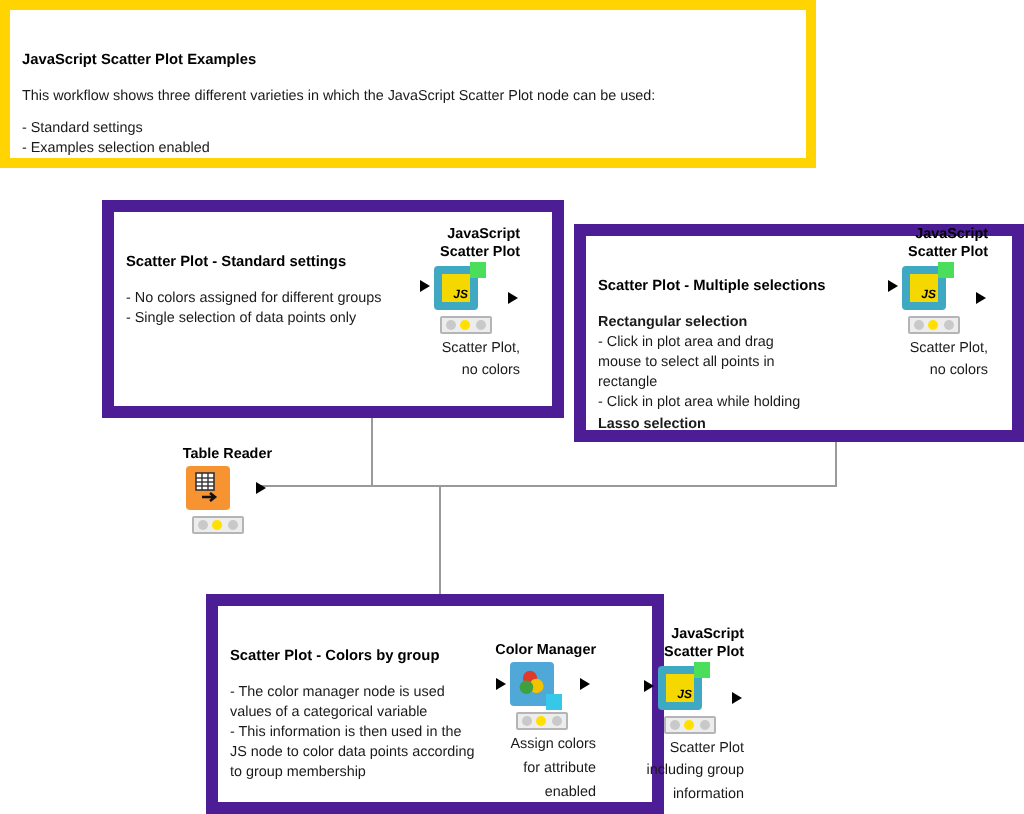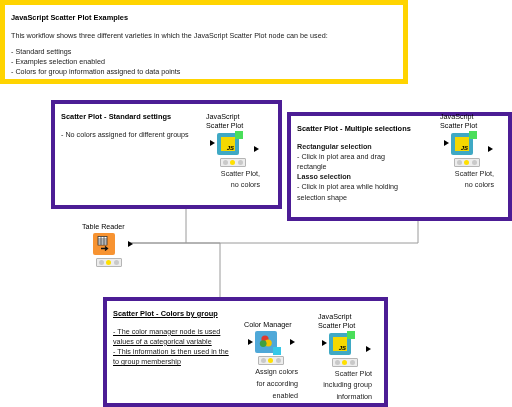--- a/index.html
+++ b/index.html
@@ -21,25 +21,25 @@
   .annot {
     position: absolute;
     background: #ffffff;
     overflow: hidden;
   }
   .annot.yellow {
     border: 5px solid #ffd400;
     background: #ffffff;
   }
   .annot.green {
-    border: 4px solid #4c1d95;
+    border: 6px solid #4c1d95;
     background: #ffffff;
   }
   .annot-inner {
-    padding: 8px 6px;
+    padding: 20px 6px;
     font-size: 7.2px;
     line-height: 1.42;
     color: #1a1a1a;
   }
   .annot-title {
     font-weight: bold;
     font-size: 7.4px;
     color: #000000;
     margin: 0 0 7px 0;
     white-space: nowrap;
@@ -55,23 +55,23 @@
     width: 512px; height: 407px;
     pointer-events: none;
   }
 
   
   .node {
     position: absolute;
     width: 54px;
   }
   .node-label {
-    text-align: left;
+    text-align: right;
     font-size: 7.2px;
-    font-weight: normal;
+    font-weight: bold;
     color: #000000;
     line-height: 1.3;
     white-space: nowrap;
   }
   .node-body {
     position: relative;
     width: 54px;
     height: 22px;
     margin-top: 2px;
   }
@@ -188,41 +188,44 @@
       <p class="annot-line">- Standard settings</p>
       <p class="annot-line">- Examples selection enabled</p>
       <p class="annot-line">- Colors for group information assigned to data points</p>
     </div>
   </div>
 
   <div class="annot green" style="left:51px; top:100px; width:231px; height:109px;">
     <div class="annot-inner">
       <div class="annot-title">Scatter Plot - Standard settings</div>
       <p class="annot-line">- No colors assigned for different groups</p>
+      <p class="annot-line">- Single selection of data points only</p>
     </div>
   </div>
 
   <div class="annot green" style="left:287px; top:112px; width:225px; height:109px;">
     <div class="annot-inner">
       <div class="annot-title">Scatter Plot - Multiple selections</div>
       <p class="annot-line b">Rectangular selection</p>
       <p class="annot-line"> - Click in plot area and drag</p>
+      <p class="annot-line">mouse to select all points in</p>
       <p class="annot-line">rectangle</p>
+      <p class="annot-line"> - Click in plot area while holding</p>
       <p class="annot-line b">Lasso selection</p>
-      <p class="annot-line"> - Click in plot area while holding</p>
       <p class="annot-line">selection shape</p>
     </div>
   </div>
 
-  <div class="annot green" style="left:103px; top:297px; width:285px; height:110px;text-decoration:underline;">
+  <div class="annot green" style="left:103px; top:297px; width:229px; height:110px;">
     <div class="annot-inner">
       <div class="annot-title">Scatter Plot - Colors by group</div>
       <p class="annot-line">- The color manager node is used</p>
       <p class="annot-line">values of a categorical variable</p>
       <p class="annot-line">- This information is then used in the</p>
+      <p class="annot-line">JS node to color data points according</p>
       <p class="annot-line">to group membership</p>
     </div>
   </div>
 
   <div class="node" style="left:82px; top:222px;">
     <div class="node-label">Table Reader</div>
     <div class="node-body">
       <div class="node-box table">
         <svg class="glyph-table" viewBox="0 0 14 15">
           <rect x="1" y="0.5" width="9" height="8.5" fill="#ffffff" stroke="#333" stroke-width="0.8"></rect>
@@ -296,21 +299,21 @@
       </div>
       <span class="port in"></span>
       <span class="port out"></span>
     </div>
     <div class="status">
       <span class="led"></span>
       <span class="led on-yellow"></span>
       <span class="led"></span>
     </div>
     <div class="node-sub">Assign colors</div>
-    <div class="node-sub">for according</div>
+    <div class="node-sub">for attribute</div>
     <div class="node-sub">enabled</div>
   </div>
 
   <div class="node" style="left:318px; top:312px;">
     <div class="node-label">JavaScript</div>
     <div class="node-label">Scatter Plot</div>
     <div class="node-body">
       <div class="node-box js">
         <div class="glyph-js">JS</div>
         <span class="corner-green"></span>

